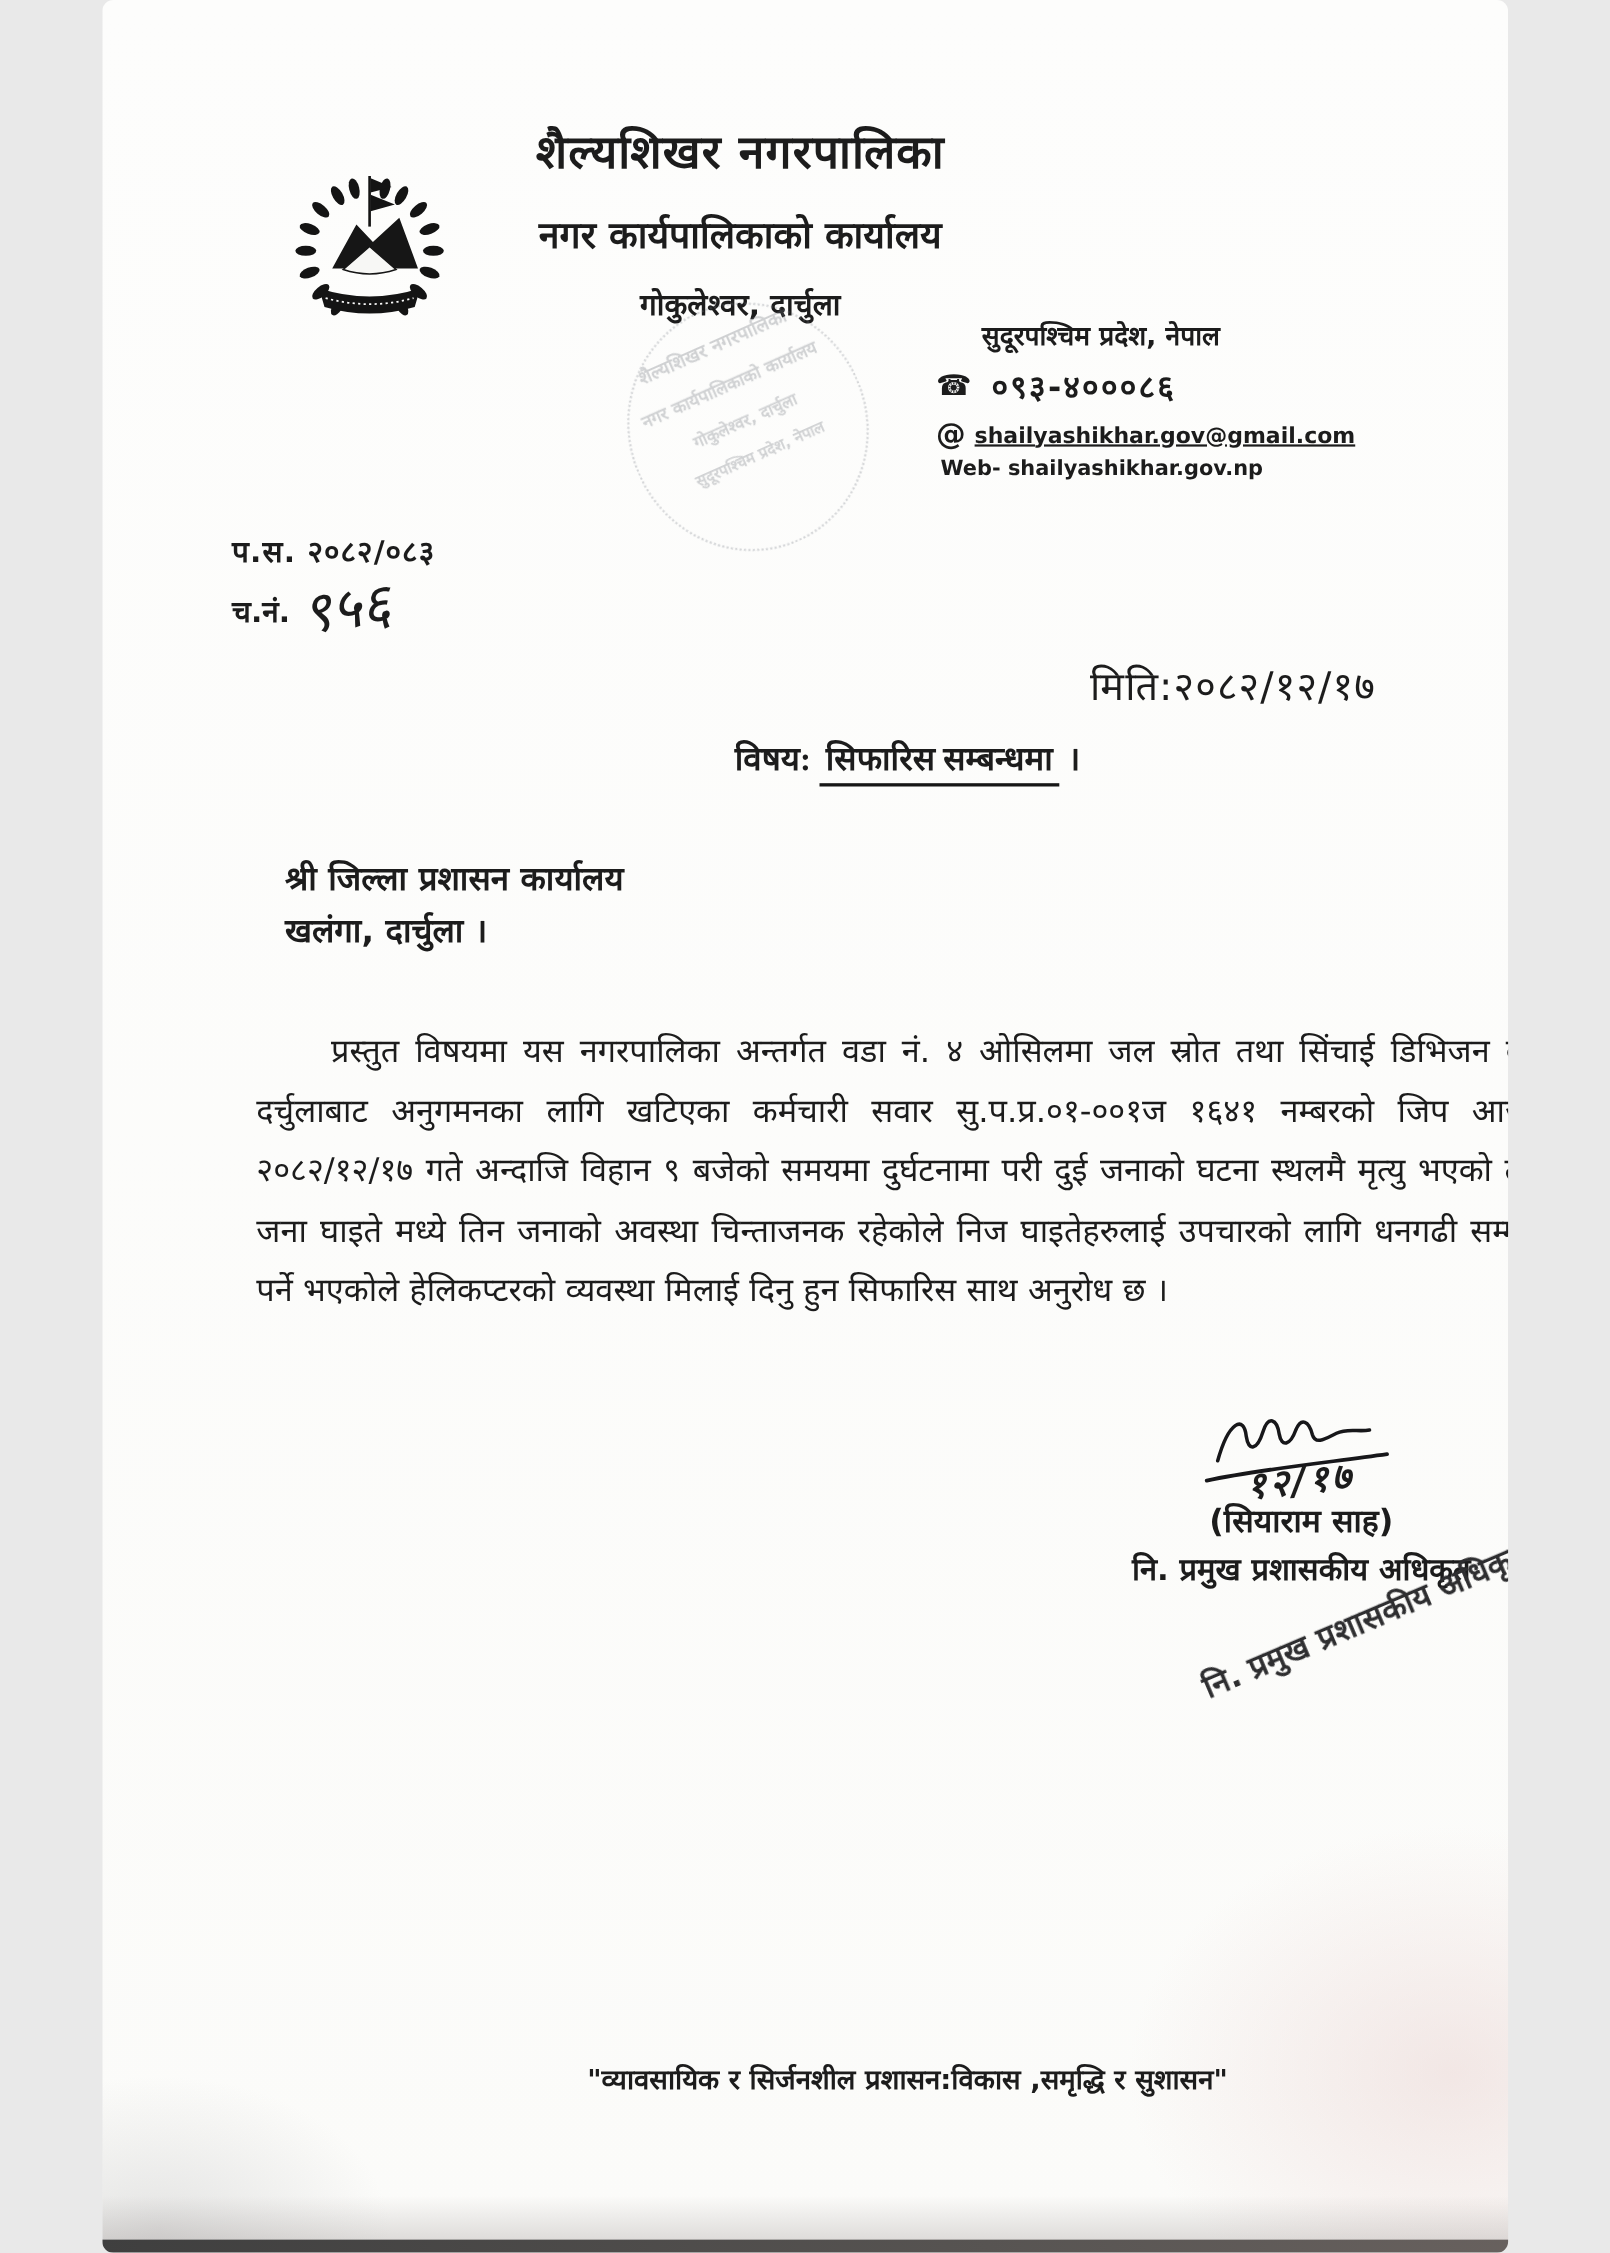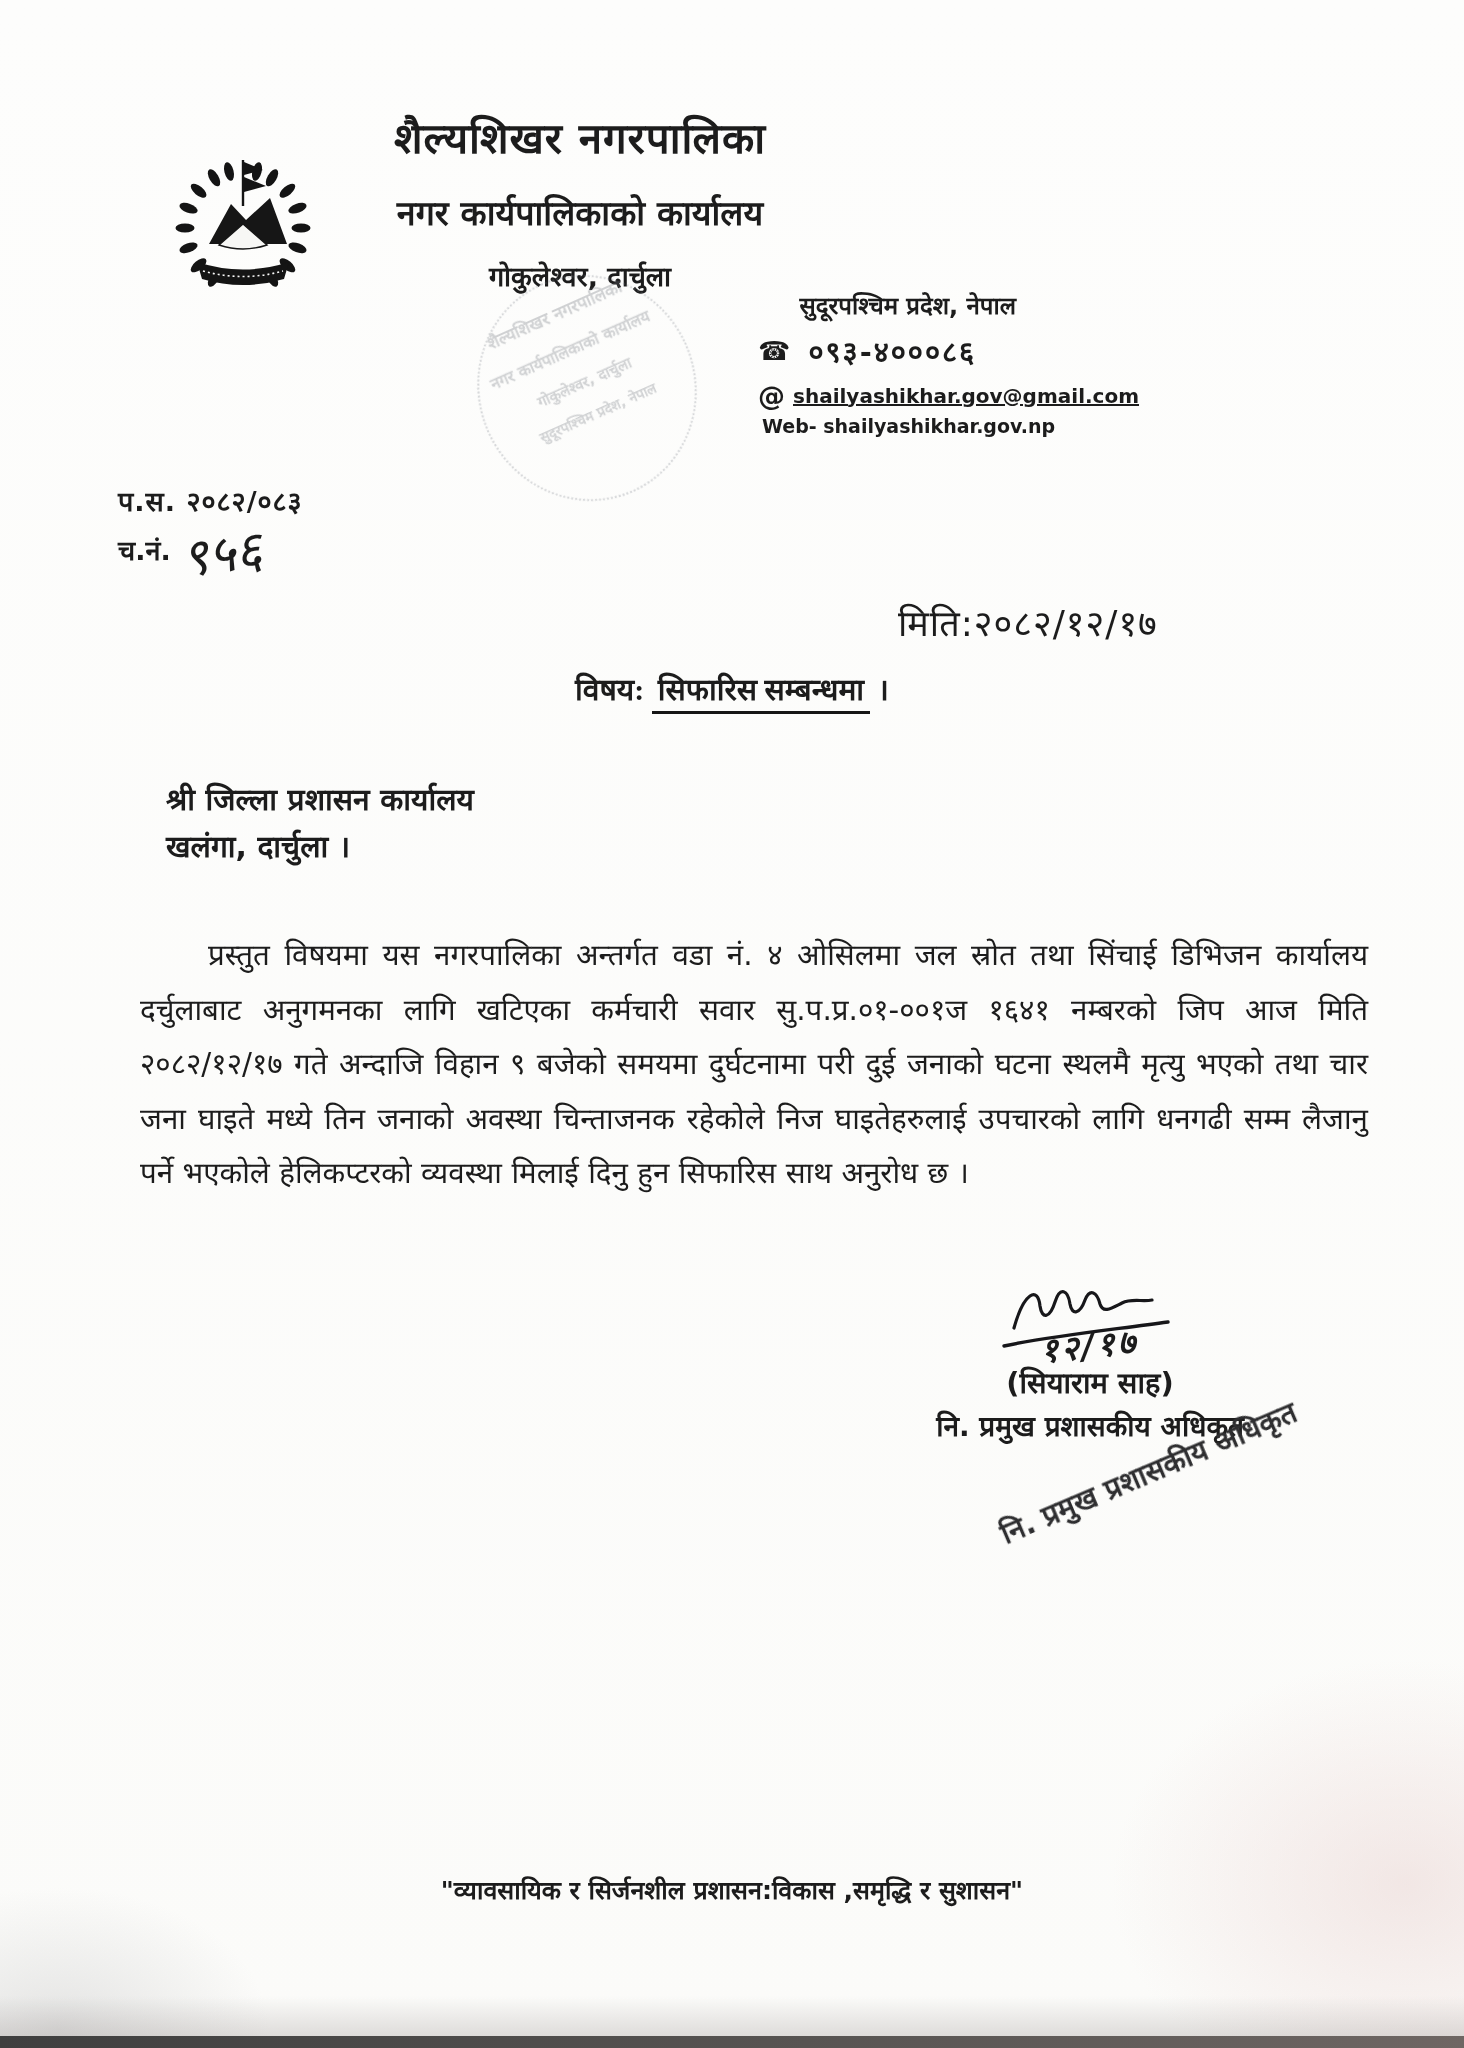--- a/index.html
+++ b/index.html
@@ -1,26 +1,27 @@
 <!DOCTYPE html>
 <html><head>
 <meta charset="utf-8">
 <style>
   html,body{margin:0;padding:0;background:#e9e9e9;}
   .page{
     position:relative;
-    width:1464px;height:2048px;
+    width:1278px;height:2048px;
     margin:0 auto;
     background:
       radial-gradient(420px 320px at 96% 92%, rgba(234,214,212,.55), rgba(234,214,212,0) 70%),
       radial-gradient(300px 200px at 4% 99%, rgba(205,205,205,.5), rgba(205,205,205,0) 70%),
       linear-gradient(#fdfdfc,#fbfbf9);
     overflow:hidden;
     font-family:"DejaVu Sans","Liberation Sans",sans-serif;
     color:#1c1c1c;
+    border-radius:10px;
   }
   .abs{position:absolute;}
   
   .emblem{left:168px;top:150px;width:150px;height:140px;}
   .head-center{left:250px;top:108px;width:660px;text-align:center;}
   .muni{font-size:42px;font-weight:700;letter-spacing:1px;}
   .office{font-size:34px;font-weight:700;margin-top:24px;}
   .place{font-size:27px;font-weight:700;margin-top:22px;}
   
   .contact{left:758px;top:288px;width:330px;}
@@ -35,21 +36,21 @@
   .wstamp{left:472px;top:268px;width:230px;height:240px;opacity:.30;filter:blur(.5px);
           transform:rotate(-24deg);color:#6a6f77;text-align:center;font-weight:700;}
   .wstamp .ws1{font-size:17px;margin-top:28px;}
   .wstamp .ws2{font-size:16px;margin-top:16px;}
   .wstamp .ws3{font-size:15px;margin-top:14px;}
   .wstamp .ws4{font-size:14px;margin-top:14px;}
   .wstamp .ring{position:absolute;inset:6px;border:2px dotted #7a7f88;border-radius:50%;}
   
   .refblock{left:118px;top:482px;}
   .ps{font-size:27px;font-weight:700;letter-spacing:1px;}
-  .chrow{display:flex;align-items:flex-start;margin-top:12px;}
+  .chrow{display:flex;align-items:center;margin-top:12px;}
   .chlabel{font-size:27px;font-weight:700;}
   .chnum{font-size:52px;font-weight:400;font-style:italic;
          font-family:"DejaVu Serif","Liberation Serif",serif;
          transform:rotate(-7deg);margin-left:10px;line-height:.9;}
   
   .dateline{left:898px;top:598px;width:480px;font-size:36px;font-weight:400;letter-spacing:1px;}
   .subject{left:0;top:668px;width:1464px;text-align:center;font-size:30px;font-weight:700;font-family:Liberation Serif, serif;}
   .subject .u{border-bottom:3px solid #161616;padding:0 6px 5px 6px;}
   
   .recipient{left:166px;top:776px;font-size:30px;font-weight:700;line-height:47px;}

